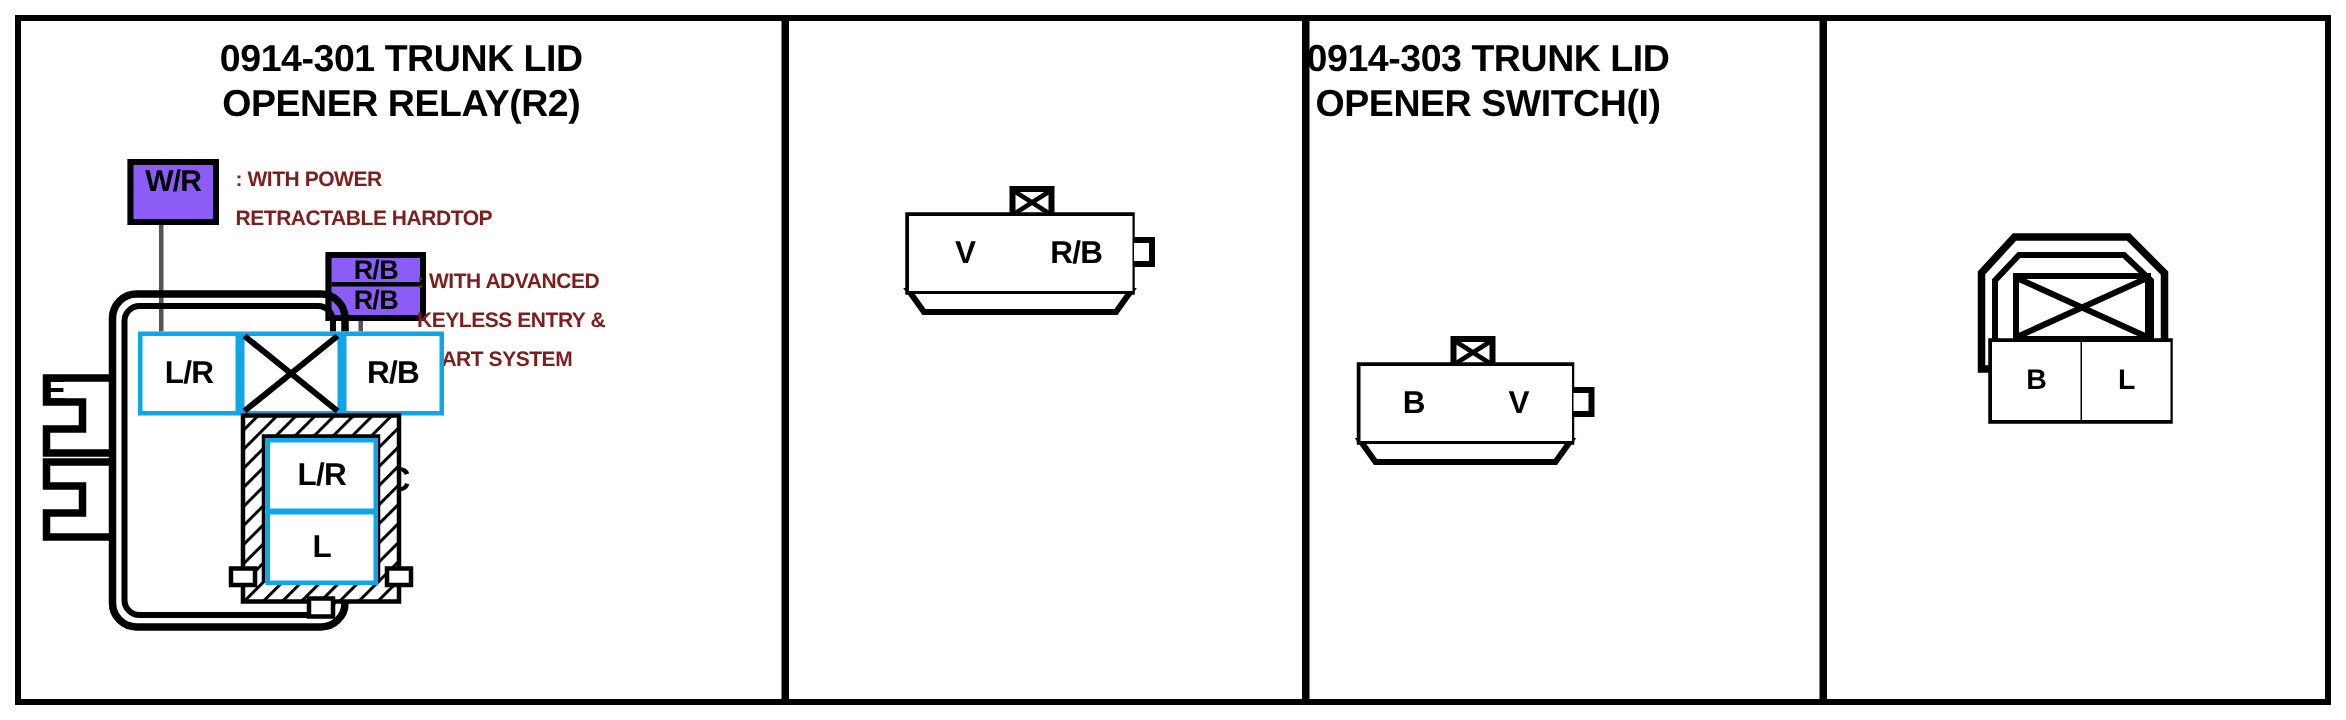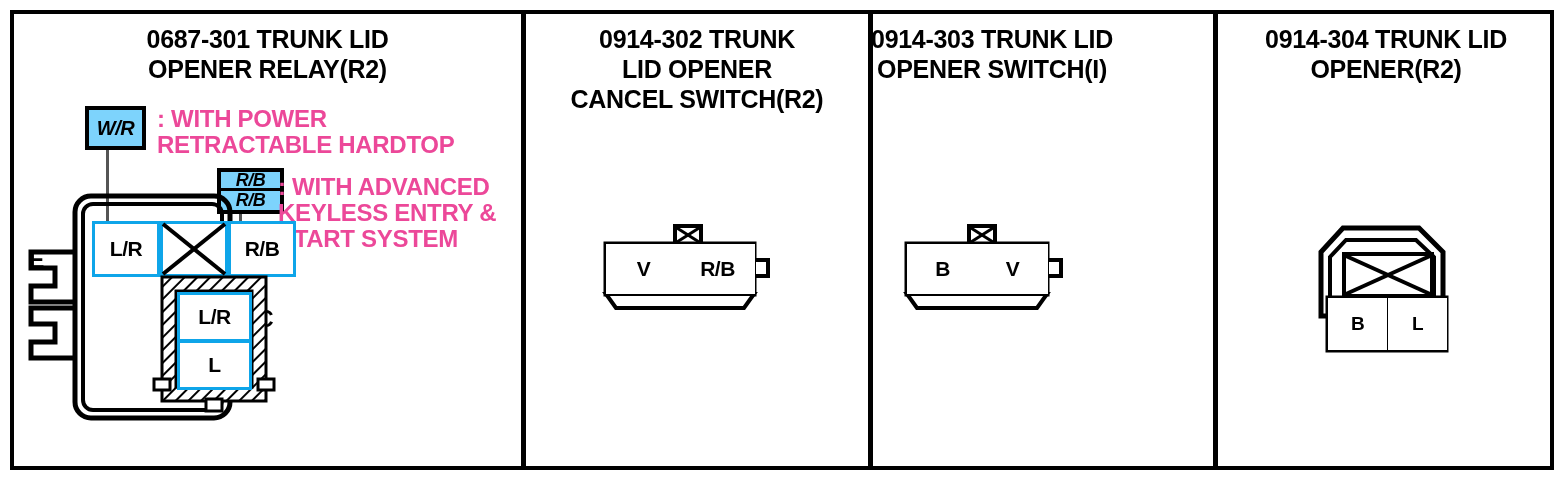--- a/index.html
+++ b/index.html
@@ -71,50 +71,49 @@
     font-size: 21px;
     letter-spacing: -0.5px;
   }
   .cell.small { font-size: 19px; }
 
   
   .legend-box {
     position: absolute;
     box-sizing: border-box;
     border: 4px solid #000000;
-    background: #7dd3fc;
+    background: #8b5cf6;
     font-weight: bold;
     font-size: 20px;
     display: flex;
-    align-items: center;
+    align-items: flex-start;
     justify-content: center;
     letter-spacing: -0.5px;
-    font-style: italic;
   }
   .legend-box.stacked {
     display: block;
     padding: 0;
   }
   .legend-box.stacked > div {
     height: 50%;
     display: flex;
     align-items: center;
     justify-content: center;
     font-size: 18px;
   }
   .legend-box.stacked > div.top {
     border-bottom: 3px solid #000;
     box-sizing: border-box;
   }
   .legend-text {
     position: absolute;
     font-weight: bold;
-    font-size: 24px;
+    font-size: 14px;
     line-height: 26px;
-    color: #ec4899;
+    color: #7f1d1d;
     white-space: pre-line;
     letter-spacing: -0.3px;
   }
   .lead {
     position: absolute;
     background: #555555;
     width: 3px;
   }
   .dot {
     position: absolute;
@@ -136,21 +135,21 @@
 
 <div id="sheet">
 
   <div class="frame"></div>
 
   <div class="divider" style="left:521px;"></div>
   <div class="divider" style="left:868px;"></div>
   <div class="divider" style="left:1213px;"></div>
 
   <div class="panel" style="left:14px; width:507px;">
-    <div class="panel-title">0687-301 TRUNK LID
+    <div class="panel-title">0914-301 TRUNK LID
 OPENER RELAY(R2)</div>
     <div class="panel-body" style="height:370px;">
 
       <div class="legend-box" style="left:71px; top:22px; width:61px; height:44px;">
         <span>W/R</span>
       </div>
       <div class="legend-text" style="left:143px; top:22px; width:350px;">: WITH POWER
 RETRACTABLE HARDTOP</div>
 
       <div class="legend-box stacked" style="left:203px; top:84px; width:67px; height:46px;">
@@ -209,23 +208,20 @@
       <div class="cell" style="left:163px; top:208px; width:75px; height:50px; border-width:3px;">
         <span>L/R</span>
       </div>
       <div class="cell" style="left:163px; top:256px; width:75px; height:50px; border-width:3px;">
         <span>L</span>
       </div>
     </div>
   </div>
 
   <div class="panel" style="left:526px; width:342px;">
-    <div class="panel-title">0914-302 TRUNK
-LID OPENER
-CANCEL SWITCH(R2)</div>
     <div class="panel-body" style="height:330px;">
 
       <svg style="position:absolute; left:147px; top:110px;" width="30" height="22">
         <rect x="2" y="2" width="26" height="18" fill="#fff" stroke="#000" stroke-width="4"></rect>
         <line x1="4" y1="4" x2="26" y2="18" stroke="#000" stroke-width="3"></line>
         <line x1="26" y1="4" x2="4" y2="18" stroke="#000" stroke-width="3"></line>
       </svg>
 
       <svg style="position:absolute; left:78px; top:128px;" width="180" height="72">
         <rect x="2" y="2" width="148" height="50" fill="#fff" stroke="#000" stroke-width="5"></rect>
@@ -266,22 +262,20 @@
       <div class="cell" style="left:85px; top:160px; width:71px; height:50px; border:none;">
         <span>B</span>
       </div>
       <div class="cell" style="left:155px; top:160px; width:71px; height:50px; border:none;">
         <span>V</span>
       </div>
     </div>
   </div>
 
   <div class="panel" style="left:1218px; width:336px;">
-    <div class="panel-title">0914-304 TRUNK LID
-OPENER(R2)</div>
     <div class="panel-body" style="height:330px;">
 
       <svg style="position:absolute; left:95px; top:140px;" width="150" height="120">
         <path d="M 30 4 L 106 4 L 130 28 L 130 92 L 8 92 L 8 28 Z" fill="#fff" stroke="#000" stroke-width="5"></path>
         <path d="M 33 16 L 103 16 L 121 33 L 121 88 L 17 88 L 17 33 Z" fill="#fff" stroke="#000" stroke-width="4"></path>
       </svg>
 
       <svg style="position:absolute; left:124px; top:168px;" width="92" height="46">
         <rect x="2" y="2" width="88" height="42" fill="#fff" stroke="#000" stroke-width="4"></rect>
         <line x1="4" y1="4" x2="88" y2="42" stroke="#000" stroke-width="4"></line>

